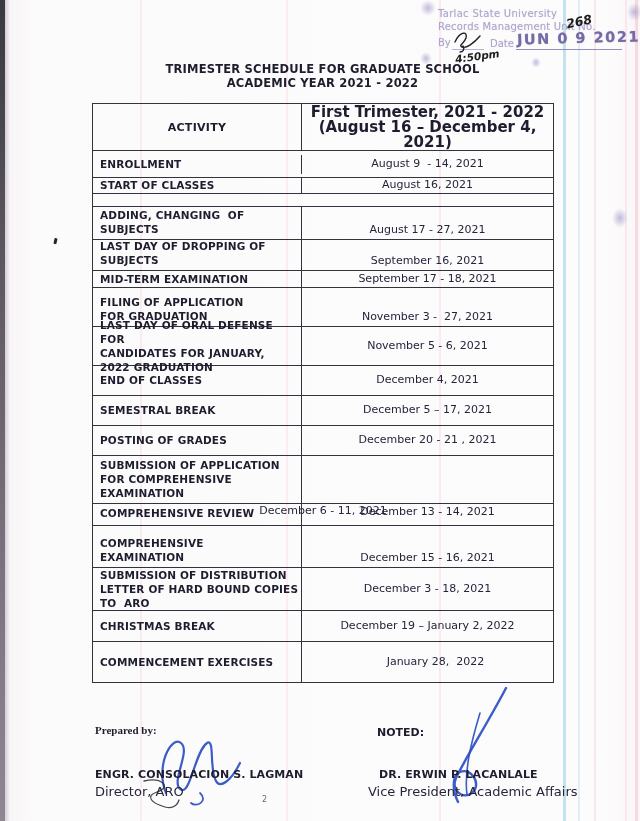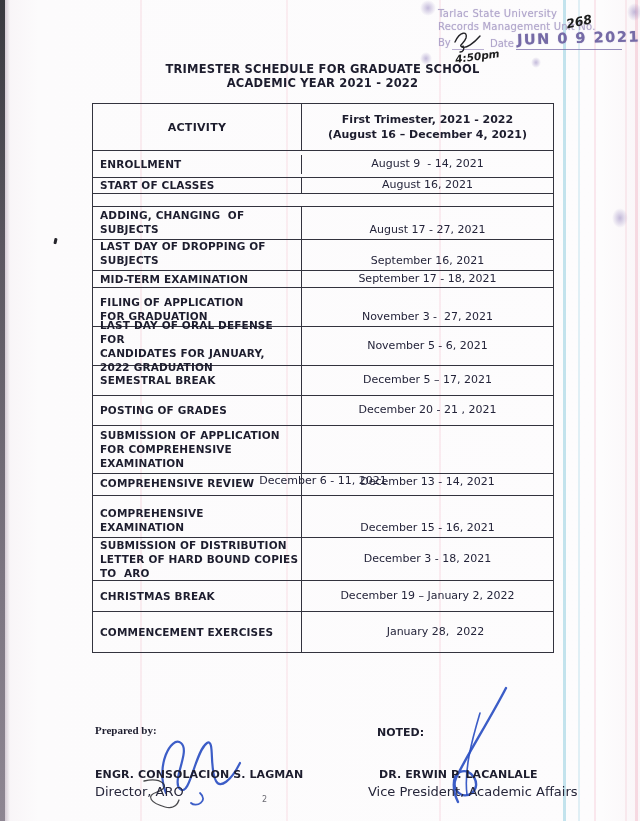--- a/index.html
+++ b/index.html
@@ -56,21 +56,21 @@
     font-weight: bold; font-size: 11.5px; line-height: 13.5px; letter-spacing: .2px; }
 
   
   .schedule-table { position: absolute; left: 92px; top: 103px; width: 462px;
     border: 1.4px solid var(--border-color, #33333e); background: transparent; }
   .t-head { display: flex; height: 47px; border-bottom: 1.3px solid var(--border-color, #33333e); }
   .h-act { width: 209px; border-right: 1.2px solid var(--border-color, #33333e);
     display: flex; align-items: center; justify-content: center;
     font-weight: bold; font-size: 11px; letter-spacing: .3px; }
   .h-tri { flex: 1; display: flex; flex-direction: column; align-items: center; justify-content: center;
-    font-weight: bold; font-size: 11px; line-height: 15px; text-align: center; }
+    font-weight: bold; font-size: 15px; line-height: 15px; text-align: center; }
   .t-row { display: flex; border-bottom: 1.1px solid var(--border-color, #33333e); }
   .t-row:last-child { border-bottom: none; }
   .cell { display: flex; flex-direction: column; }
   .cell.act { width: 209px; border-right: 1.1px solid var(--border-color, #33333e);
     padding: 2px 2px 3px 7px; font-weight: bold; font-size: 10.5px; line-height: 14px;
     letter-spacing: .15px; white-space: pre-wrap; }
   .cell.date { flex: 1; padding: 1px 2px 2px; text-align: center; font-size: 11px;
     line-height: 14px; white-space: pre-wrap; color: #24243a; }
   .va-start { justify-content: flex-start; }
   .va-center { justify-content: center; }
@@ -177,20 +177,24 @@
   </div>
 
   <div class="t-row" style="height: 39px;">
     <div class="cell act va-center">LAST DAY OF ORAL DEFENSE FOR
 CANDIDATES FOR JANUARY,
 2022 GRADUATION</div>
     <div class="cell date va-center">November 5 - 6, 2021</div>
   </div>
 
 
+  <div class="t-row" style="height: 30px;">
+    <div class="cell act va-center">END OF CLASSES</div>
+    <div class="cell date va-center">December 4, 2021</div>
+  </div>
 
   <div class="t-row" style="height: 30px;">
     <div class="cell act va-center">SEMESTRAL BREAK</div>
     <div class="cell date va-center">December 5 – 17, 2021</div>
   </div>
 
   <div class="t-row" style="height: 30px;">
     <div class="cell act va-center">POSTING OF GRADES</div>
     <div class="cell date va-center">December 20 - 21 , 2021</div>
   </div>

